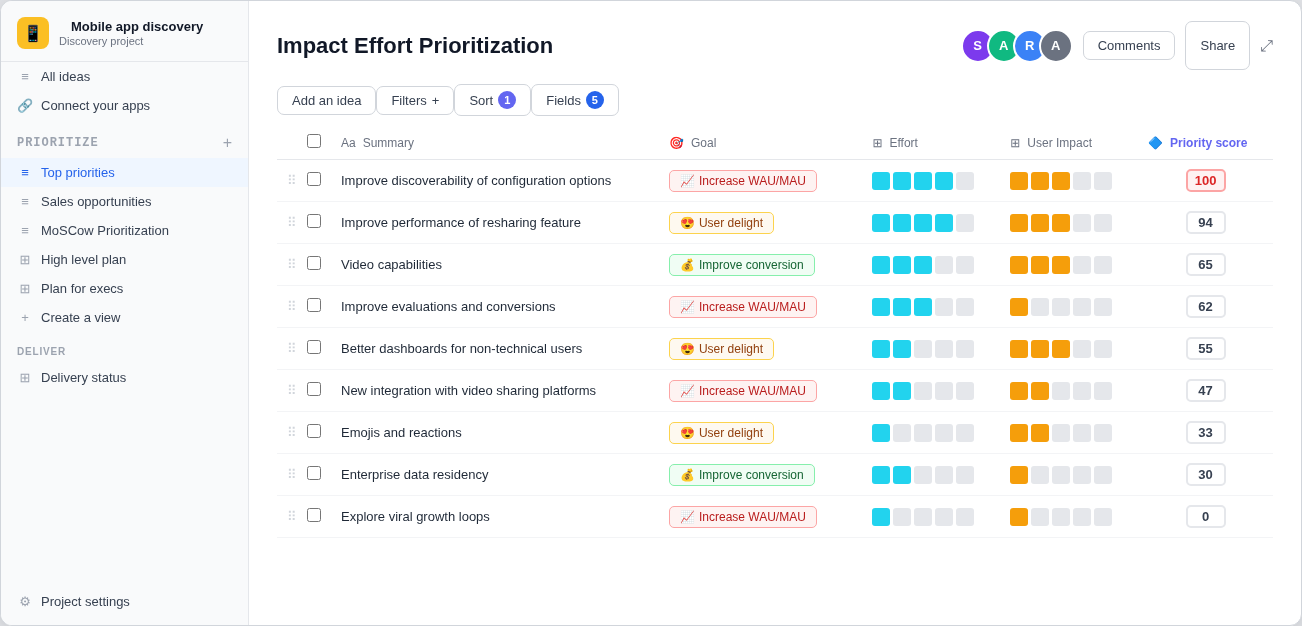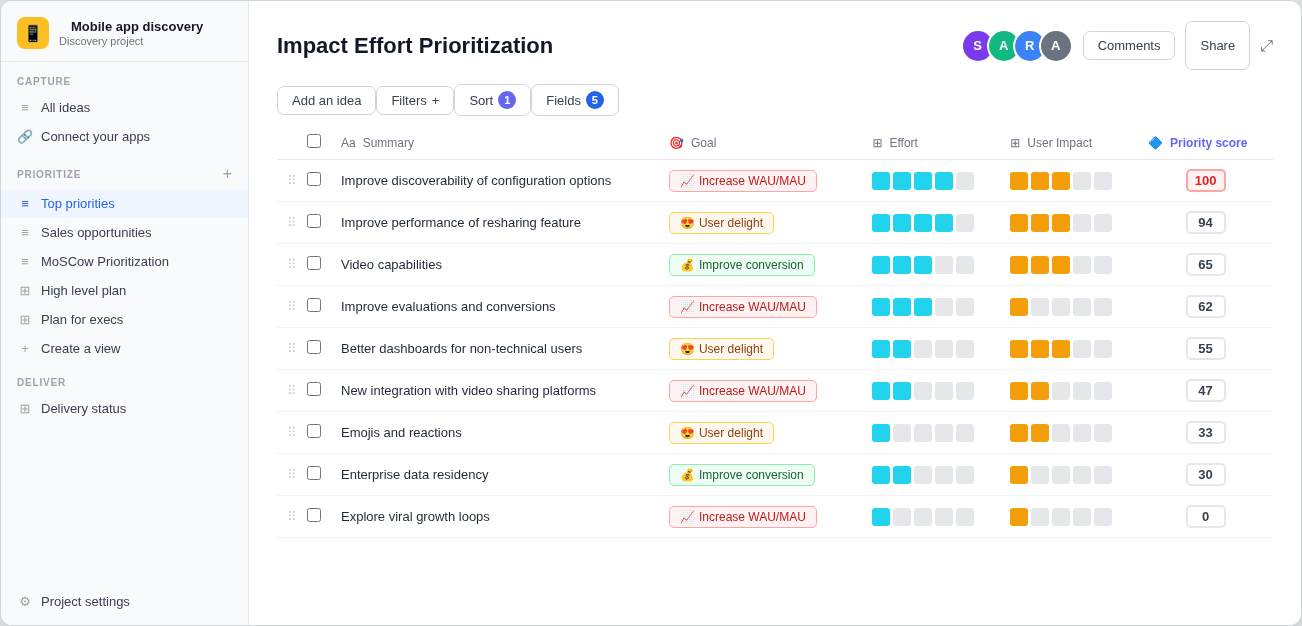--- a/index.html
+++ b/index.html
@@ -10,21 +10,21 @@
     .sidebar-header { padding: 16px 16px 12px; display: flex; align-items: center; gap: 10px; border-bottom: 1px solid #e5e7eb; }
     .sidebar-logo { width: 32px; height: 32px; background: #fbbf24; border-radius: 8px; display: flex; align-items: center; justify-content: center; font-size: 16px; flex-shrink: 0; }
     .sidebar-title { font-size: 13px; font-weight: 600; color: #111827; line-height: 1.3; margin-left: 12px; }
     .sidebar-subtitle { font-size: 11px; color: #6b7280; }
     .sidebar-section-label { font-size: 10px; font-weight: 600; color: #9ca3af; letter-spacing: 0.08em; padding: 14px 16px 6px; text-transform: uppercase; }
     .sidebar-item { display: flex; align-items: center; gap: 8px; padding: 7px 16px; font-size: 13px; color: #374151; cursor: pointer; border-radius: 0; }
     .sidebar-item.active { background: #eff6ff; color: #2563eb; font-weight: 500; }
     .sidebar-item .item-icon { font-size: 13px; color: #9ca3af; width: 16px; text-align: center; flex-shrink: 0; }
     .sidebar-item.active .item-icon { color: #2563eb; }
     .sidebar-section-row { display: flex; align-items: center; justify-content: space-between; padding: 14px 16px 6px; }
-    .sidebar-section-label-inline { font-size: 10px; font-weight: 600; color: #9ca3af; letter-spacing: 0.08em; text-transform: uppercase; }
+    .sidebar-section-label-inline { font-size: 12px; font-weight: 600; color: #9ca3af; letter-spacing: 0.08em; text-transform: uppercase; font-family: Liberation Mono, monospace; }
     .sidebar-add-btn { font-size: 16px; color: #9ca3af; cursor: pointer; background: none; border: none; }
     
     .main { flex: 1; display: flex; flex-direction: column; overflow: hidden; }
     .main-header { padding: 20px 28px 0; display: flex; align-items: center; justify-content: space-between; }
     .main-title { font-size: 22px; font-weight: 700; color: #111827; }
     .header-right { display: flex; align-items: center; gap: 10px; }
     .avatars { display: flex; align-items: center; }
     .avatar { width: 34px; height: 34px; border-radius: 50%; border: 2px solid #fff; margin-left: -8px; display: flex; align-items: center; justify-content: center; font-size: 13px; font-weight: 700; color: #fff; }
     .avatar:first-child { margin-left: 0; }
     .btn-comments { background: #fff; border: 1px solid #d1d5db; border-radius: 7px; padding: 6px 14px; font-size: 13px; color: #374151; cursor: pointer; font-weight: 500; }
@@ -67,21 +67,20 @@
 
   <div class="sidebar">
     <div class="sidebar-header">
       <div class="sidebar-logo">📱</div>
       <div>
         <div class="sidebar-title">Mobile app discovery</div>
         <div class="sidebar-subtitle">Discovery project</div>
       </div>
     </div>
 
-    <div class="sidebar-section-label">CAPTURE</div>
     <div class="sidebar-item">
       <span class="item-icon">≡</span>
       <span>All ideas</span>
     </div>
     <div class="sidebar-item">
       <span class="item-icon">🔗</span>
       <span>Connect your apps</span>
     </div>
 
     <div class="sidebar-section-row">

